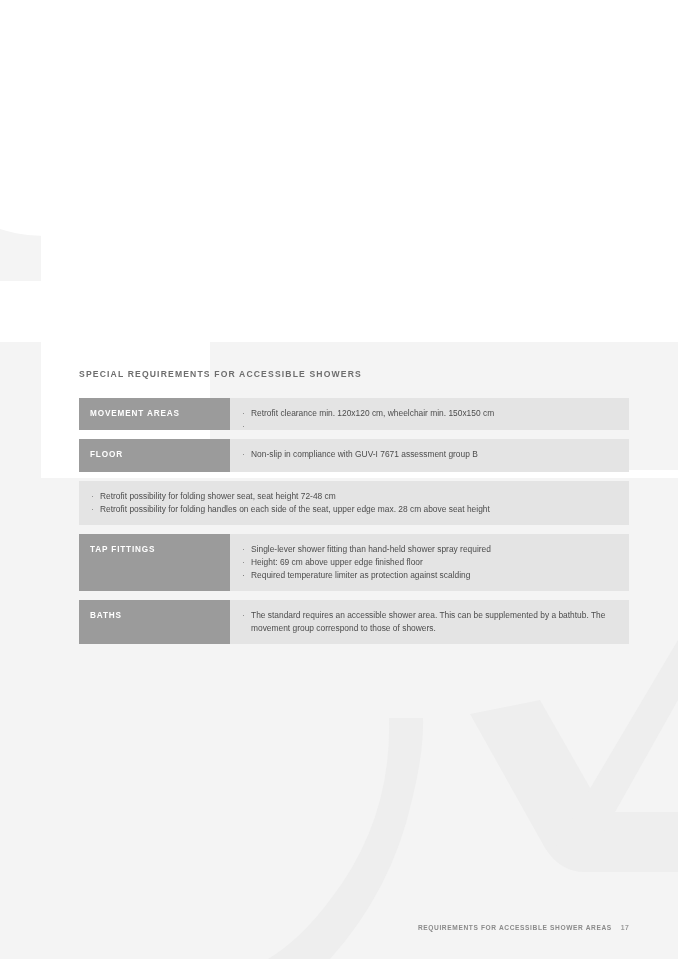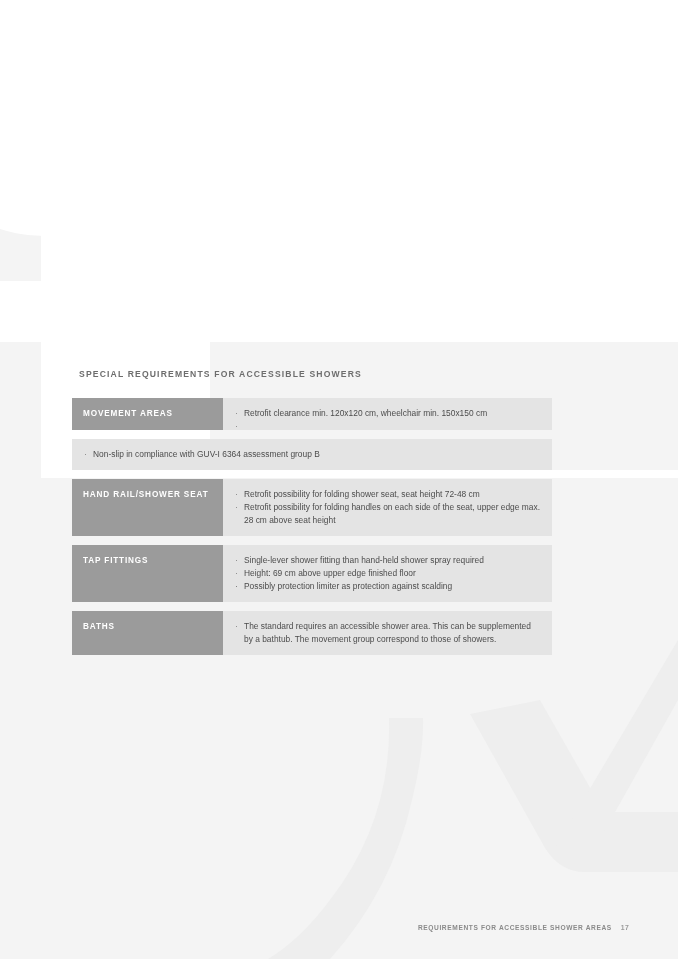--- a/index.html
+++ b/index.html
@@ -41,23 +41,23 @@
     font-weight: bold;
     letter-spacing: 1.15px;
     color: #6d6d6d;
     text-transform: uppercase;
     white-space: nowrap;
     font-stretch: condensed;
   }
 
   .table {
     position: absolute;
-    left: 72px;
+    left: 79px;
     top: 398px;
-    width: 480px;
+    width: 550px;
   }
 
   .row {
     display: flex;
     align-items: stretch;
     margin-bottom: 9px;
     background: #e4e4e4;
   }
 
   .row-label {
@@ -180,32 +180,32 @@
             <span>Retrofit clearance min. 120x120 cm, wheelchair min. 150x150 cm</span>
           </li>
           <li>
             <span class="dot">·</span>
           </li>
         </ul>
       </div>
     </div>
 
     <div class="row">
-      <div class="row-content">
-        <ul class="bullets">
-          <li>
-            <span class="dot">·</span>
-            <span>Non-slip in compliance with GUV-I 6364 assessment group B</span>
-          </li>
-        </ul>
-      </div>
-    </div>
-
-    <div class="row">
-      <div class="row-label">HAND RAIL/SHOWER SEAT</div>
+      <div class="row-label">FLOOR</div>
+      <div class="row-content">
+        <ul class="bullets">
+          <li>
+            <span class="dot">·</span>
+            <span>Non-slip in compliance with GUV-I 7671 assessment group B</span>
+          </li>
+        </ul>
+      </div>
+    </div>
+
+    <div class="row">
       <div class="row-content">
         <ul class="bullets">
           <li>
             <span class="dot">·</span>
             <span>Retrofit possibility for folding shower seat, seat height 72-48 cm</span>
           </li>
           <li>
             <span class="dot">·</span>
             <span>Retrofit possibility for folding handles on each side of the seat, upper edge max. 28 cm above seat height</span>
           </li>
@@ -223,21 +223,21 @@
           </li>
           <li>
             <span class="dot">·</span>
             <span>Height: 69 cm above upper edge finished floor</span>
           </li>
           <li>
             <span class="dot">·</span>
           </li>
           <li>
             <span class="dot">·</span>
-            <span>Possibly protection limiter as protection against scalding</span>
+            <span>Required temperature limiter as protection against scalding</span>
           </li>
         </ul>
       </div>
     </div>
 
     <div class="row">
       <div class="row-label">BATHS</div>
       <div class="row-content">
         <ul class="bullets">
           <li>

